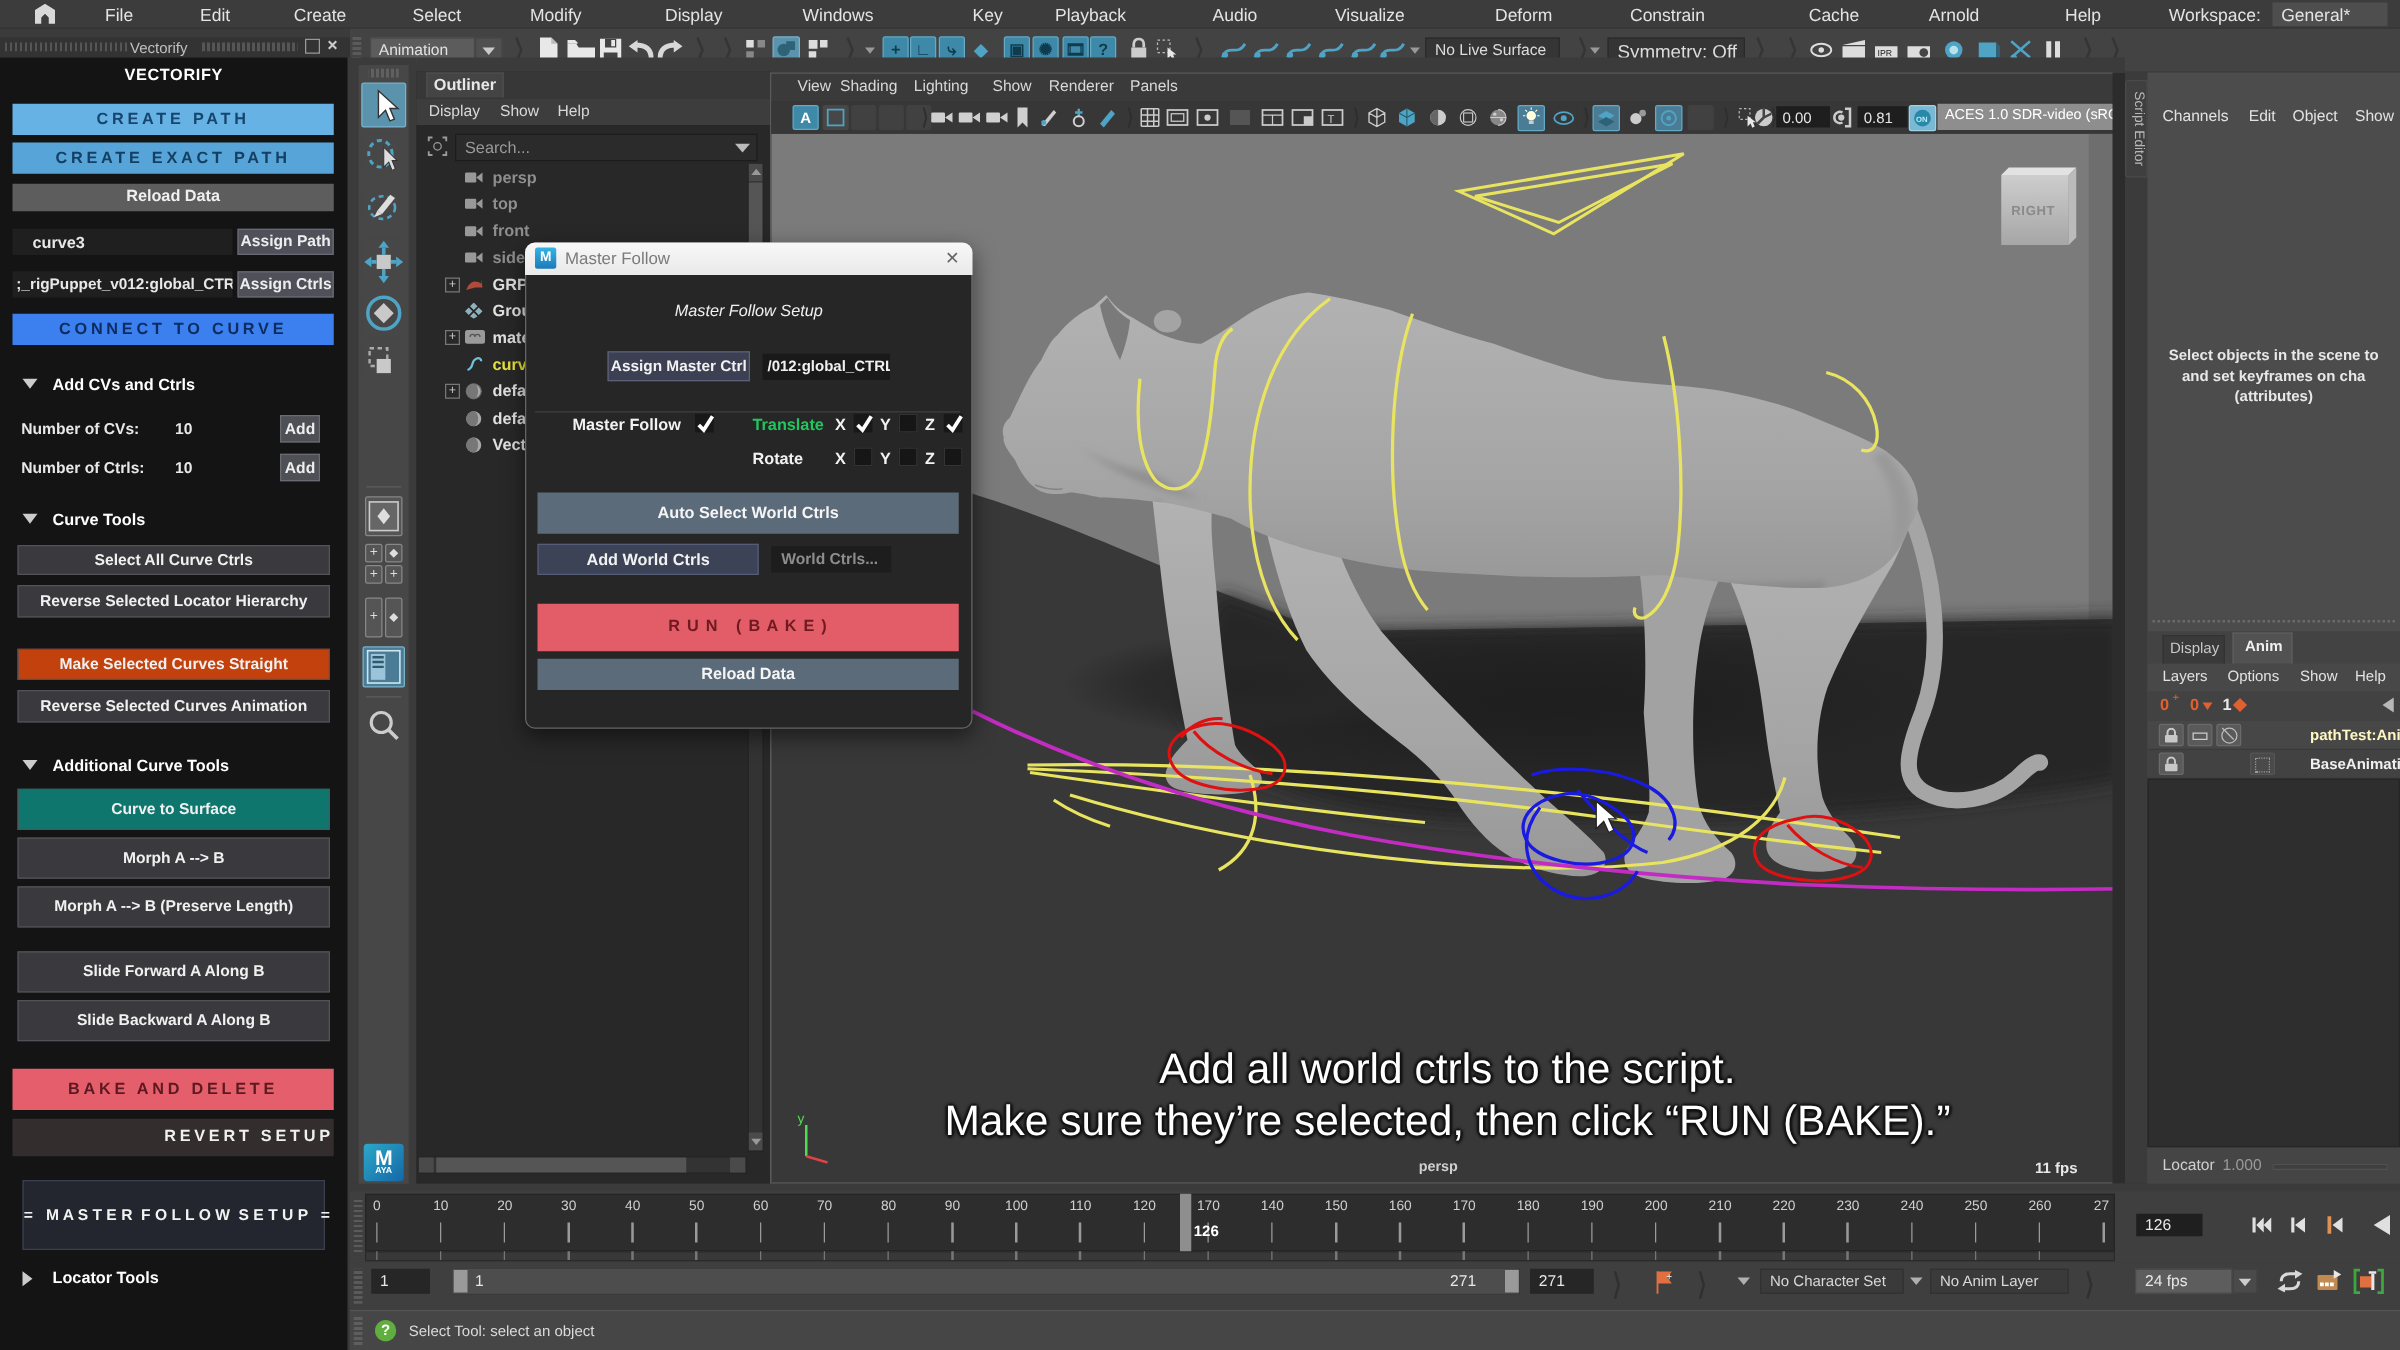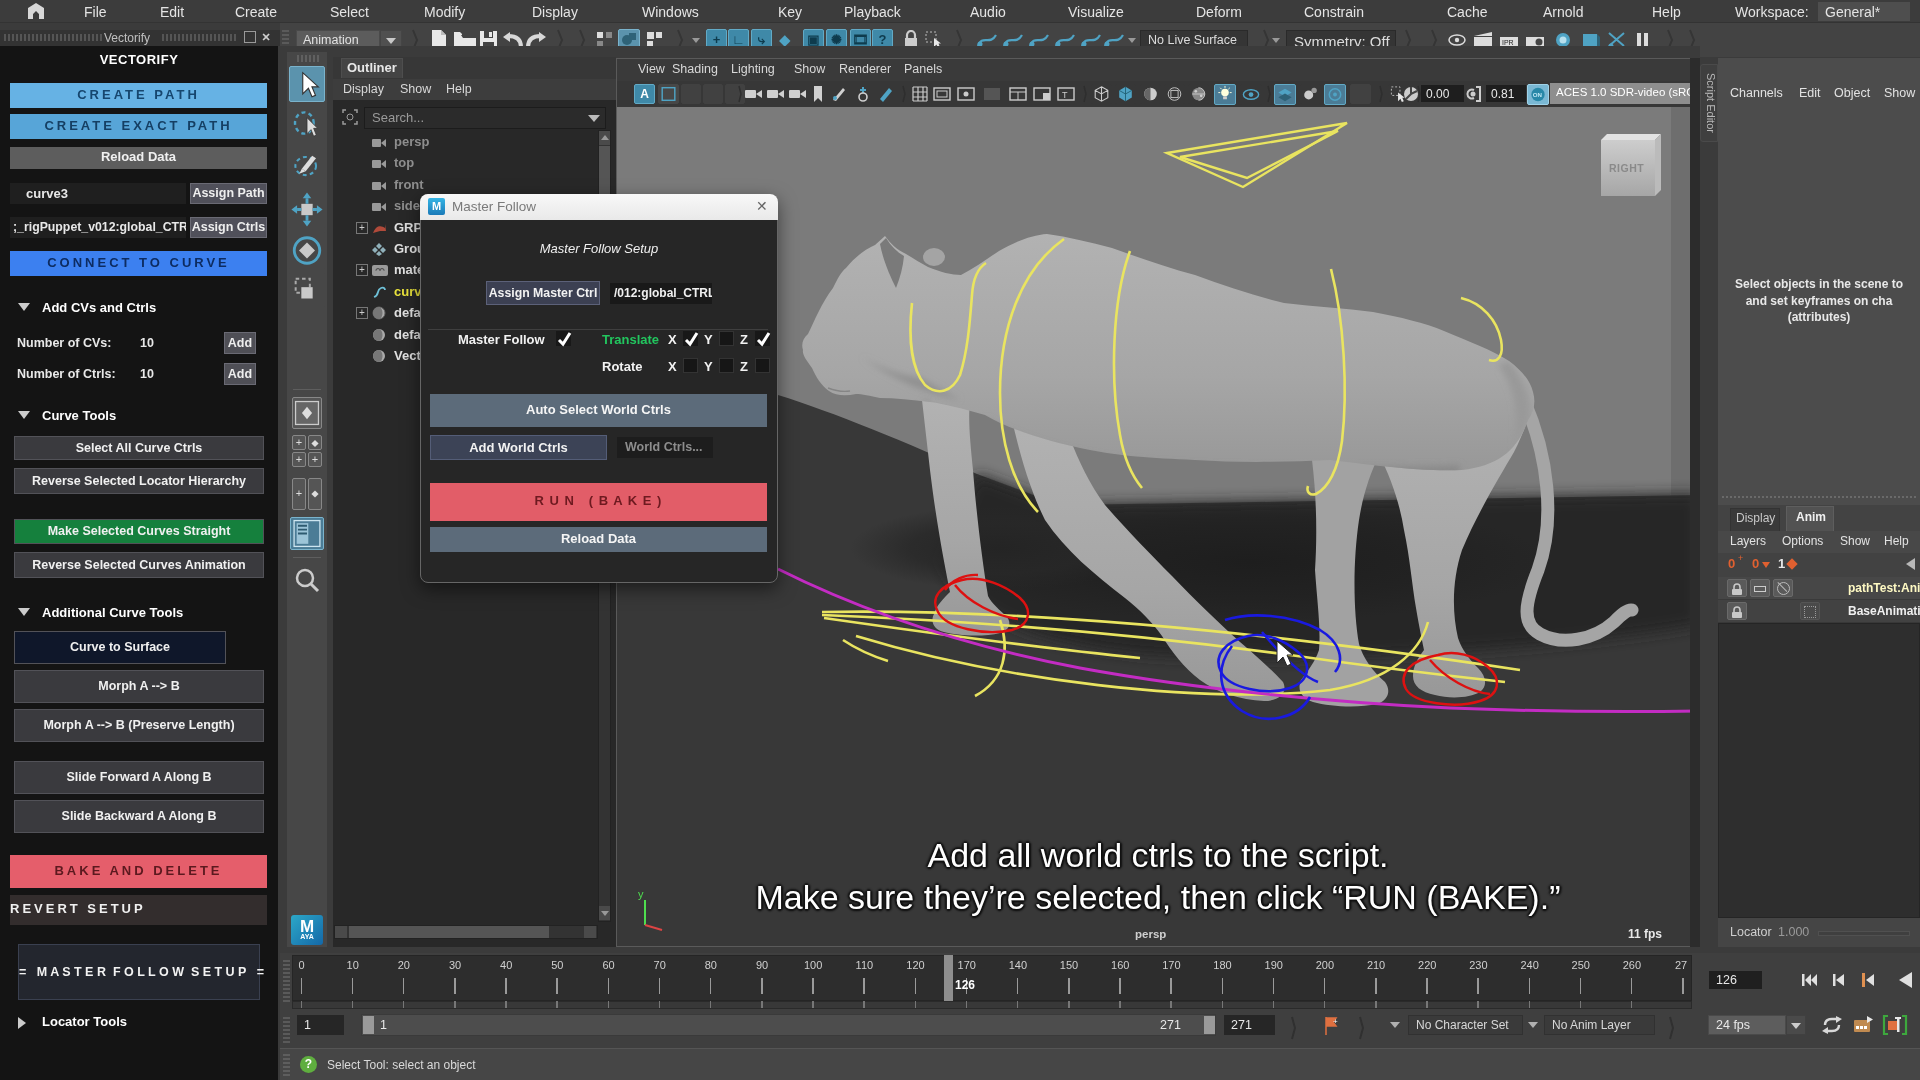--- a/index.html
+++ b/index.html
@@ -246,48 +246,48 @@
     <div style="text-align:center;line-height:20px;font-size:12.5px;color:#eee;font-weight:bold;letter-spacing:0px;white-space:nowrap;">Add</div>
   </div>
 <div class="abs" style="left:18px;top:411px;width:0;height:0;border-left:6px solid transparent;border-right:6px solid transparent;border-top:8px solid #ccc;"></div>
 <div class="abs t" style="left:42px;top:408px;font-size:13px;font-weight:bold;color:#fff;">Curve Tools</div>
 <div class="abs" style="left:14px;top:436px;width:250px;height:24px;background:#3a3a3e;border:1px solid #525258;">
     <div style="text-align:center;line-height:22px;font-size:12.5px;color:#f0f0f0;font-weight:bold;letter-spacing:0px;white-space:nowrap;">Select All Curve Ctrls</div>
   </div>
 <div class="abs" style="left:14px;top:468px;width:250px;height:26px;background:#3a3a3e;border:1px solid #525258;">
     <div style="text-align:center;line-height:24px;font-size:12.5px;color:#f0f0f0;font-weight:bold;letter-spacing:0px;white-space:nowrap;">Reverse Selected Locator Hierarchy</div>
   </div>
-<div class="abs" style="left:14px;top:519px;width:250px;height:25px;background:#15803d;border:1px solid #525258;">
+<div class="abs" style="left:14px;top:519px;width:250px;height:25px;background:#c2410c;border:1px solid #525258;">
     <div style="text-align:center;line-height:23px;font-size:12.5px;color:#f0f0f0;font-weight:bold;letter-spacing:0px;white-space:nowrap;">Make Selected Curves Straight</div>
   </div>
 <div class="abs" style="left:14px;top:552px;width:250px;height:26px;background:#3a3a3e;border:1px solid #525258;">
     <div style="text-align:center;line-height:24px;font-size:12.5px;color:#f0f0f0;font-weight:bold;letter-spacing:0px;white-space:nowrap;">Reverse Selected Curves Animation</div>
   </div>
 <div class="abs" style="left:18px;top:608px;width:0;height:0;border-left:6px solid transparent;border-right:6px solid transparent;border-top:8px solid #ccc;"></div>
 <div class="abs t" style="left:42px;top:605px;font-size:13px;font-weight:bold;color:#fff;">Additional Curve Tools</div>
-<div class="abs" style="left:14px;top:631px;width:212px;height:33px;background:#0f172a;border:1px solid #525258;">
+<div class="abs" style="left:14px;top:631px;width:250px;height:33px;background:#0f766e;border:1px solid #525258;">
     <div style="text-align:center;line-height:31px;font-size:12.5px;color:#f0f0f0;font-weight:bold;letter-spacing:0px;white-space:nowrap;">Curve to Surface</div>
   </div>
 <div class="abs" style="left:14px;top:670px;width:250px;height:33px;background:#3a3a3e;border:1px solid #525258;">
     <div style="text-align:center;line-height:31px;font-size:12.5px;color:#f0f0f0;font-weight:bold;letter-spacing:0px;white-space:nowrap;">Morph A --&gt; B</div>
   </div>
 <div class="abs" style="left:14px;top:709px;width:250px;height:33px;background:#3a3a3e;border:1px solid #525258;">
     <div style="text-align:center;line-height:31px;font-size:12.5px;color:#f0f0f0;font-weight:bold;letter-spacing:0px;white-space:nowrap;">Morph A --&gt; B (Preserve Length)</div>
   </div>
 <div class="abs" style="left:14px;top:761px;width:250px;height:33px;background:#3a3a3e;border:1px solid #525258;">
     <div style="text-align:center;line-height:31px;font-size:12.5px;color:#f0f0f0;font-weight:bold;letter-spacing:0px;white-space:nowrap;">Slide Forward A Along B</div>
   </div>
 <div class="abs" style="left:14px;top:800px;width:250px;height:33px;background:#3a3a3e;border:1px solid #525258;">
     <div style="text-align:center;line-height:31px;font-size:12.5px;color:#f0f0f0;font-weight:bold;letter-spacing:0px;white-space:nowrap;">Slide Backward A Along B</div>
   </div>
 <div class="abs" style="left:10px;top:855px;width:257px;height:33px;background:#e55e6b;">
     <div style="text-align:center;line-height:31px;font-size:13px;color:#5c191f;font-weight:bold;letter-spacing:3px;white-space:nowrap;">BAKE AND DELETE</div>
   </div>
 <div class="abs" style="left:10px;top:895px;width:257px;height:30px;background:#332d2d;">
-    <div style="text-align:left;line-height:28px;font-size:13px;color:#f0f0f0;font-weight:bold;letter-spacing:3px;white-space:nowrap;">REVERT SETUP</div>
+    <div style="text-align:right;line-height:28px;font-size:13px;color:#f0f0f0;font-weight:bold;letter-spacing:3px;white-space:nowrap;">REVERT SETUP</div>
   </div>
 <div class="abs" style="left:18px;top:944px;width:242px;height:56px;background:#23262e;border:1px solid #3a4050;">
     <div style="text-align:center;line-height:54px;font-size:12.5px;color:#f2f2f2;font-weight:bold;letter-spacing:0px;white-space:nowrap;">=&nbsp;&nbsp; M A S T E R &nbsp;F O L L O W &nbsp;S E T U P &nbsp;&nbsp;=</div>
   </div>
 <div class="abs" style="left:18px;top:1017px;width:0;height:0;border-top:6px solid transparent;border-bottom:6px solid transparent;border-left:8px solid #ccc;"></div>
 <div class="abs t" style="left:42px;top:1014px;font-size:13px;font-weight:bold;color:#fff;">Locator Tools</div>
 <div class="abs" style="left:280px;top:46px;width:53px;height:1034px;background:#3b3b3b;"></div>
 <div class="abs" style="left:287px;top:52px;width:40px;height:898px;background:#474747;"></div>
 <div class="abs" style="left:295px;top:55px;width:24px;height:7px;background:repeating-linear-gradient(90deg,#474747 0 2px,#606060 2px 4px);"></div>
 <div class="ic" style="left:289px;top:66px;width:36px;height:36px;background:#5b93ad;border:1px solid #7ab3cc;"><svg width="100%" height="100%" viewBox="0 0 24 24">

